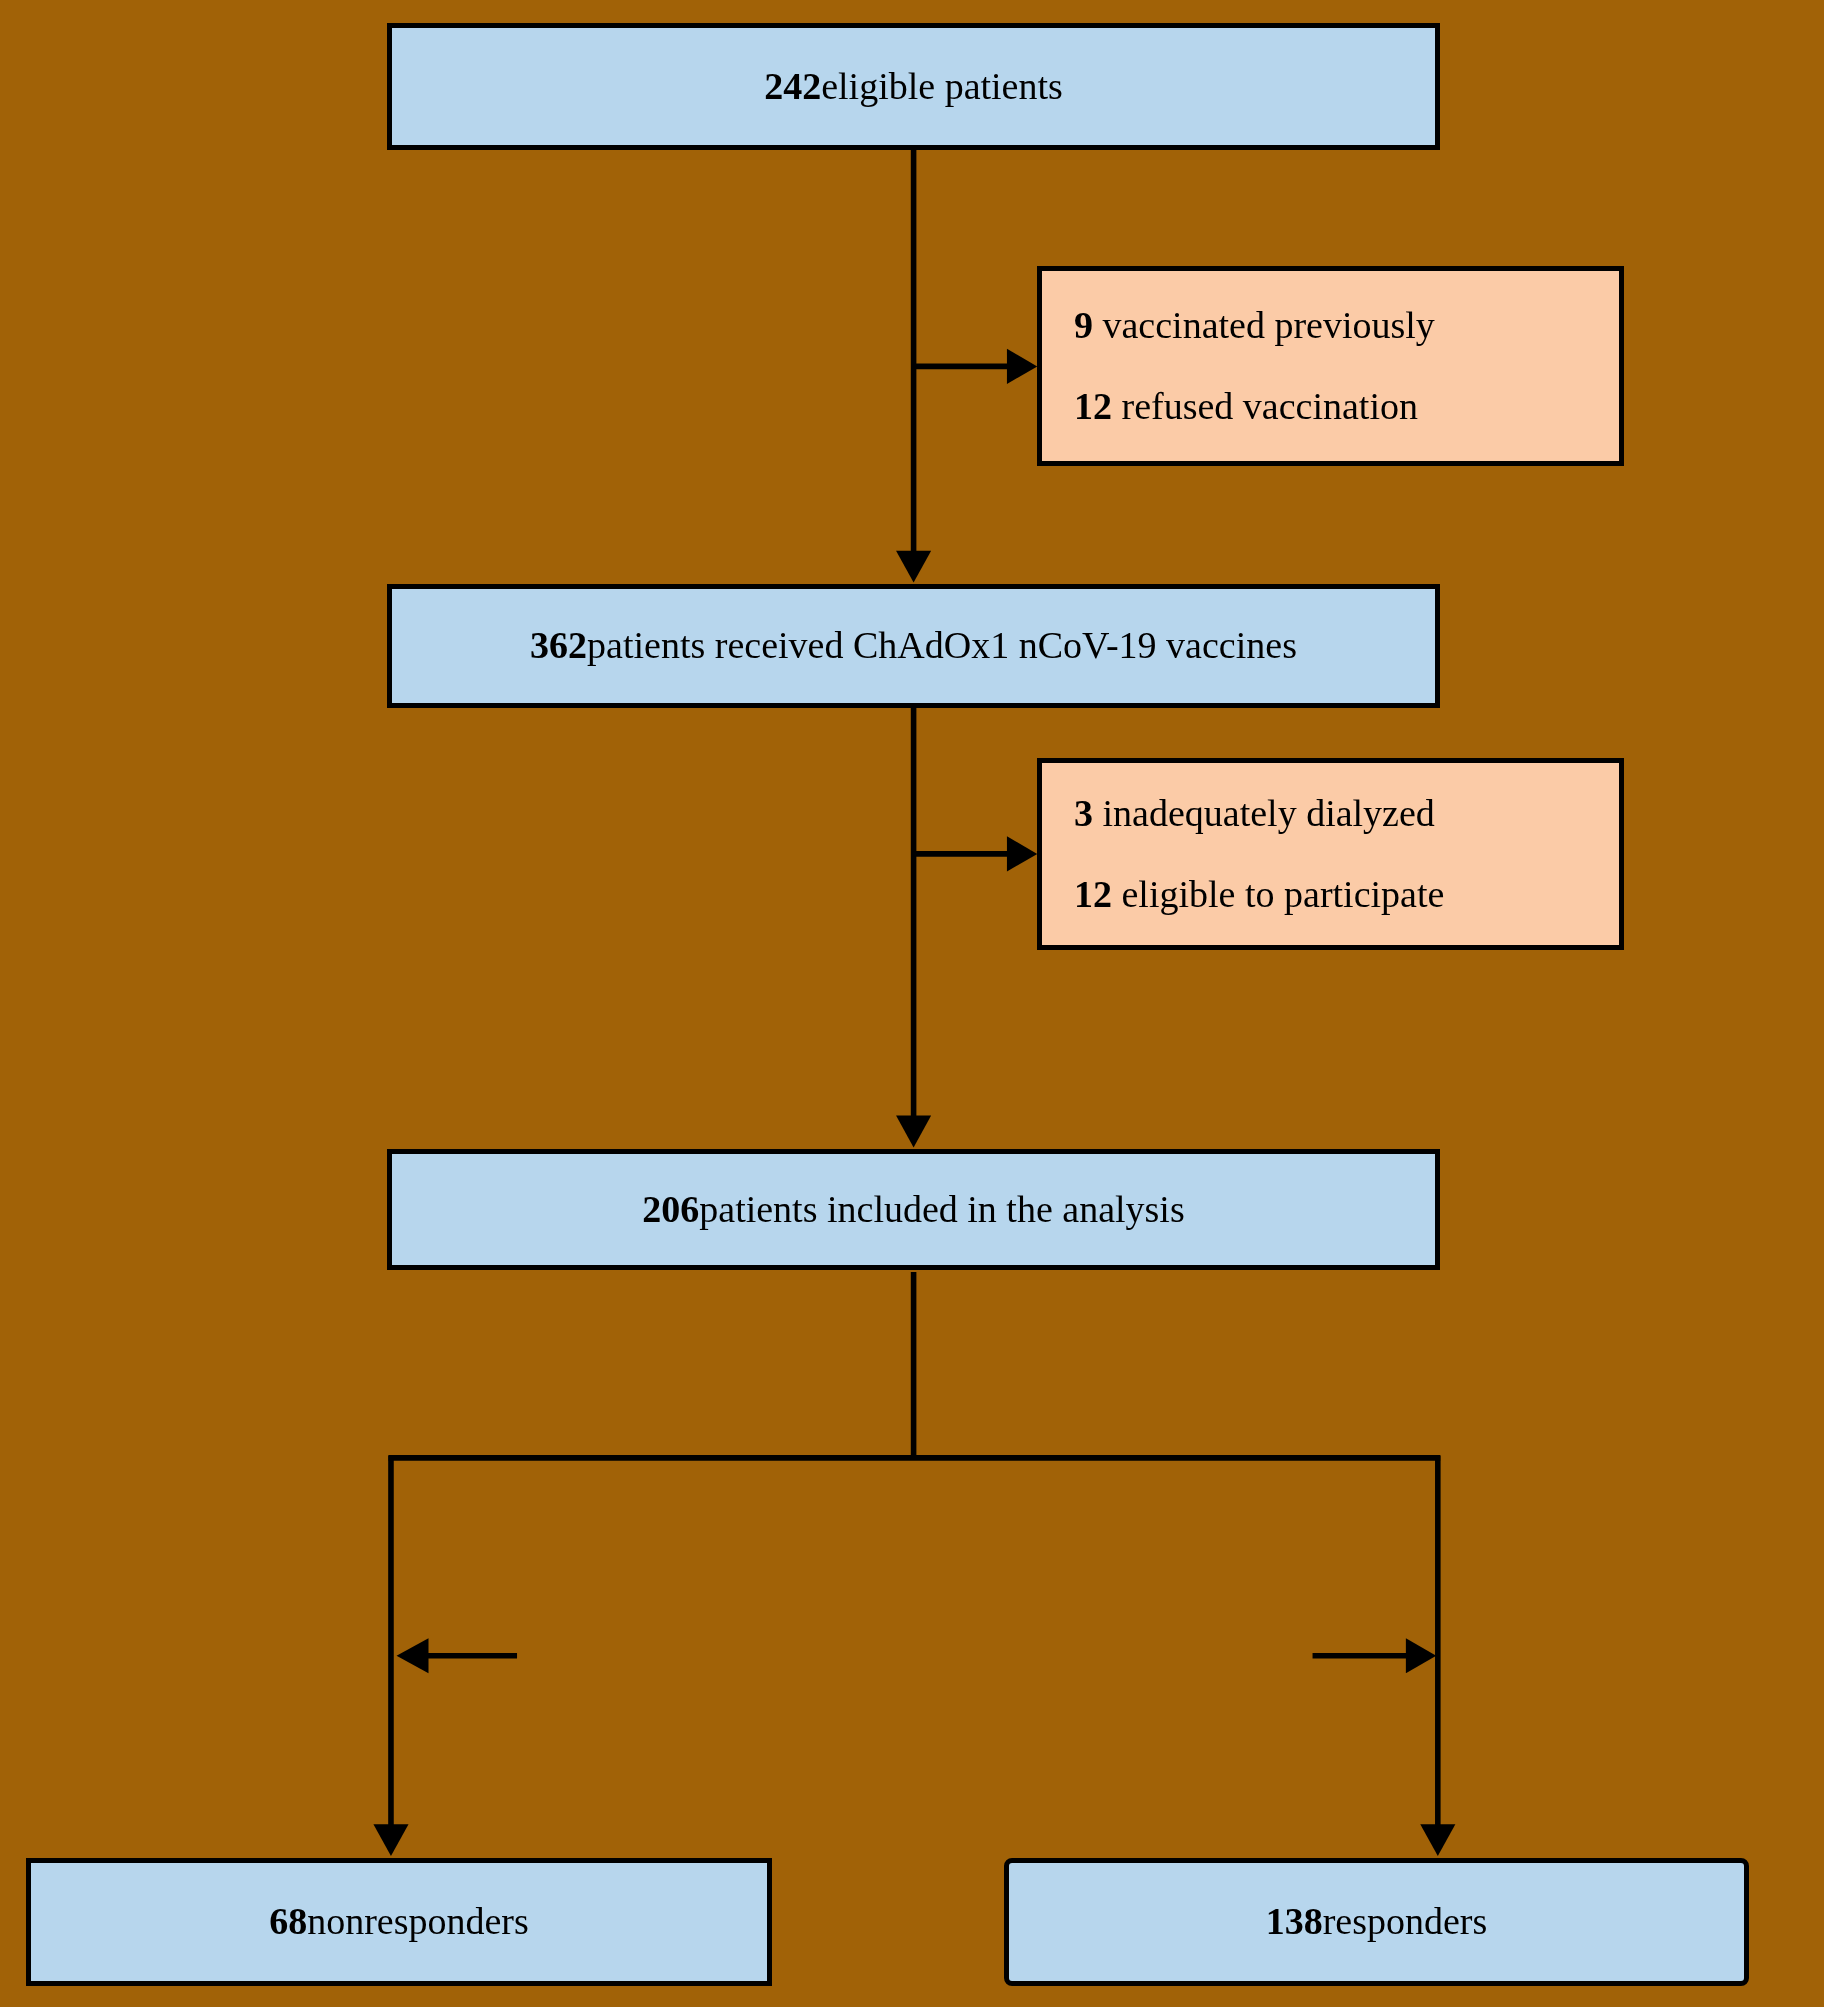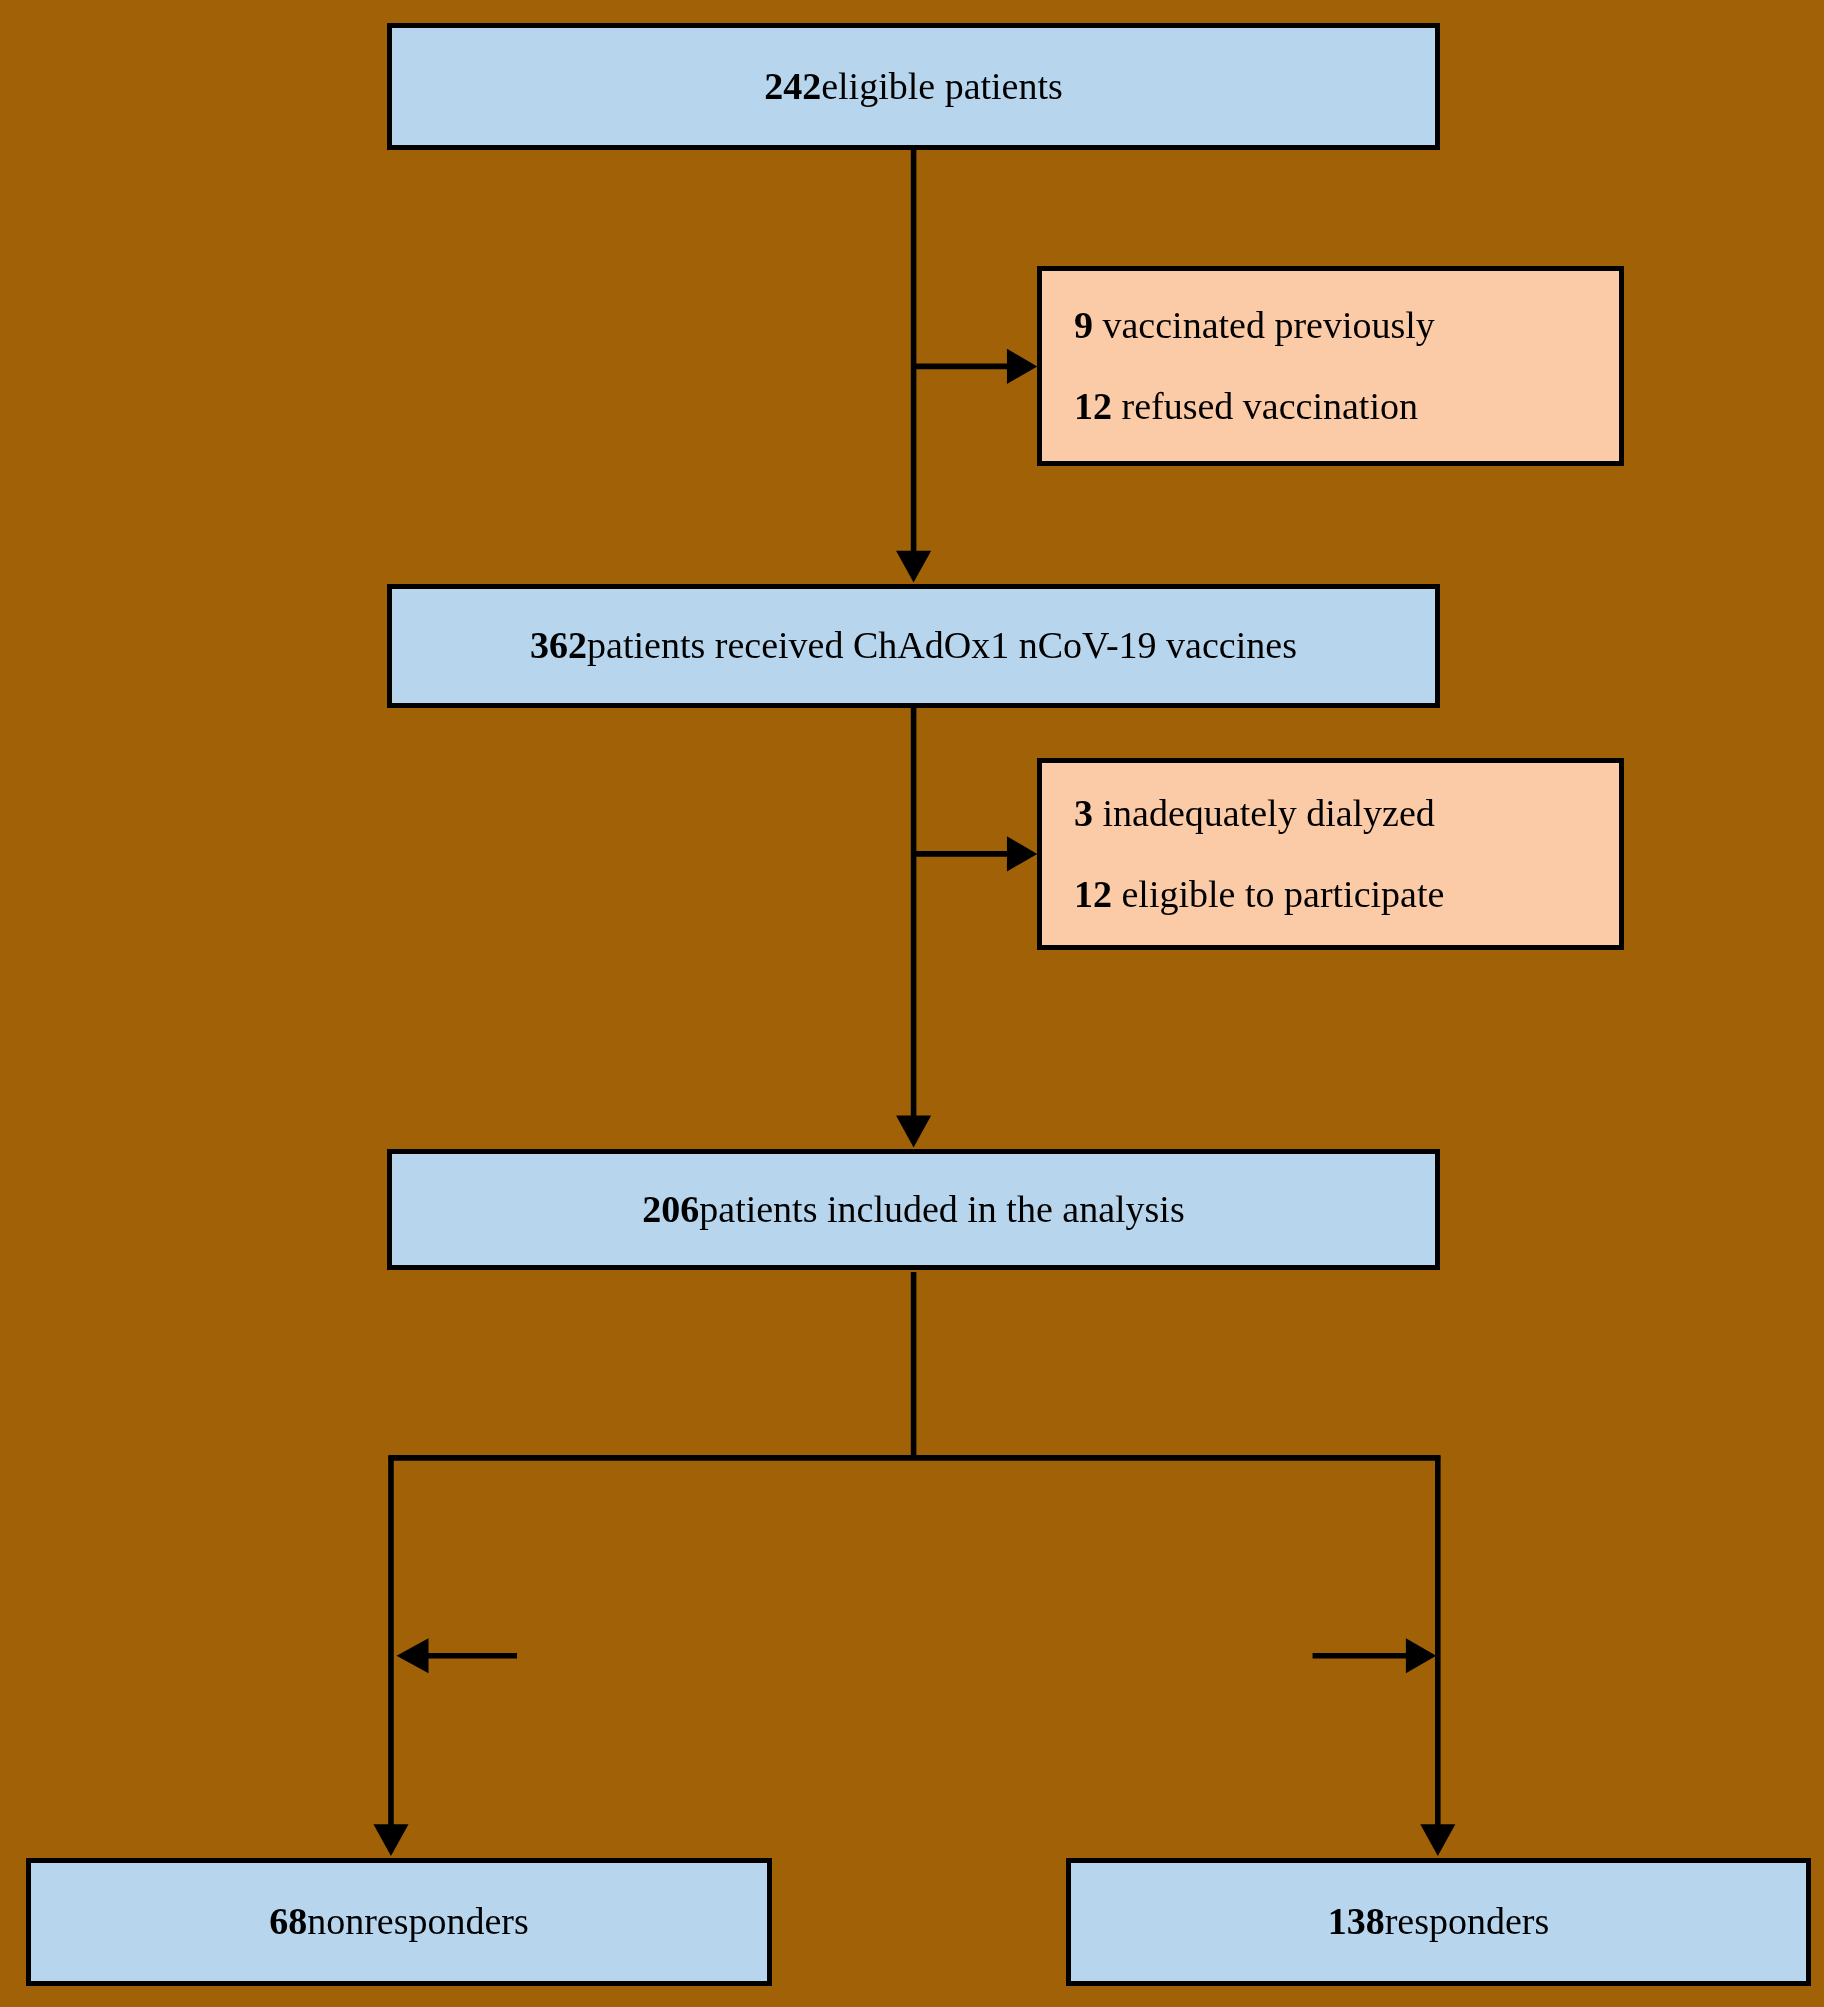--- a/index.html
+++ b/index.html
@@ -40,21 +40,21 @@
   .orange { background: #FBCBA7; font-family: Liberation Serif, serif; }
   .green  { background: #B9DEB2; }
 
   .box-eligible      { left: 387px;  top: 23px;   width: 1053px; height: 127px; }
   .box-vaccinated    { left: 387px;  top: 584px;  width: 1053px; height: 124px; }
   .box-analyzed      { left: 387px;  top: 1149px; width: 1053px; height: 121px; }
   .box-excluded-1    { left: 1037px; top: 266px;  width: 587px;  height: 200px; }
   .box-excluded-2    { left: 1037px; top: 758px;  width: 587px;  height: 192px; }
   .box-criterion     { left: 513px;  top: 1595px; width: 804px; height: 123px; }
   .box-nonresponders { left: 26px;   top: 1858px; width: 746px;  height: 128px; }
-  .box-responders    { left: 1066px; top: 1858px; width: 745px;  height: 128px; }
+  .box-responders    { left: 1004px; top: 1858px; width: 745px;  height: 128px; border-radius: 8px; }
 
   .exclusion {
     flex-direction: column;
     align-items: flex-start;
     justify-content: center;
     row-gap: 37px;
     padding-left: 32px;
   }
   .excl-line { display: block; }
 </style>

